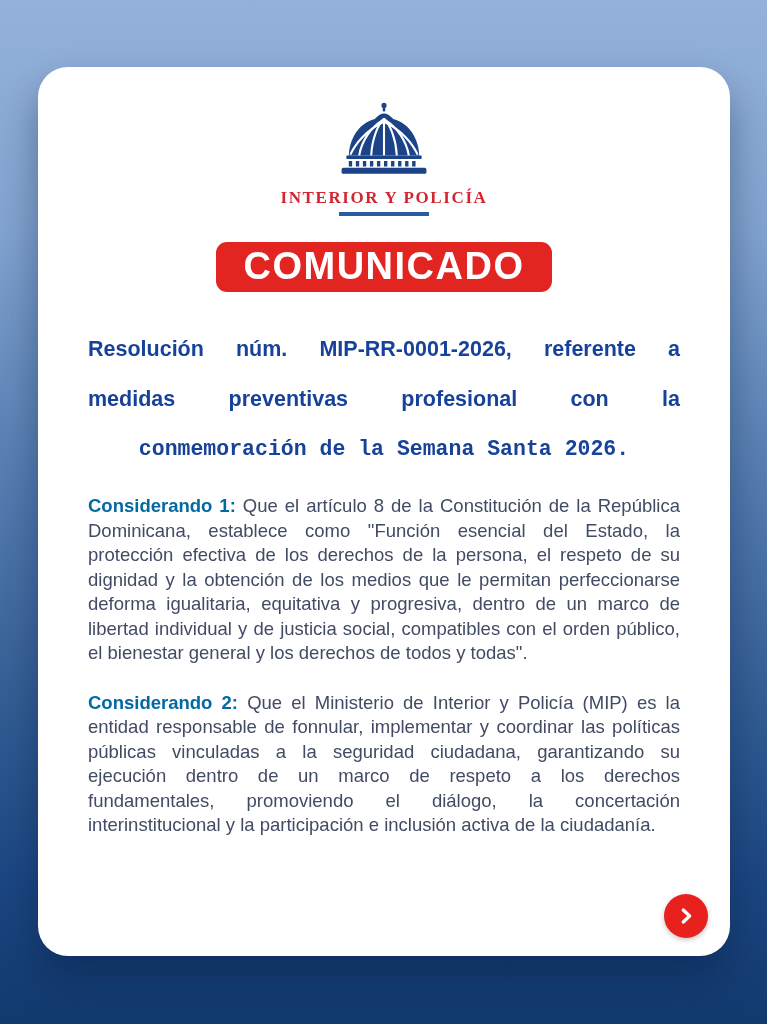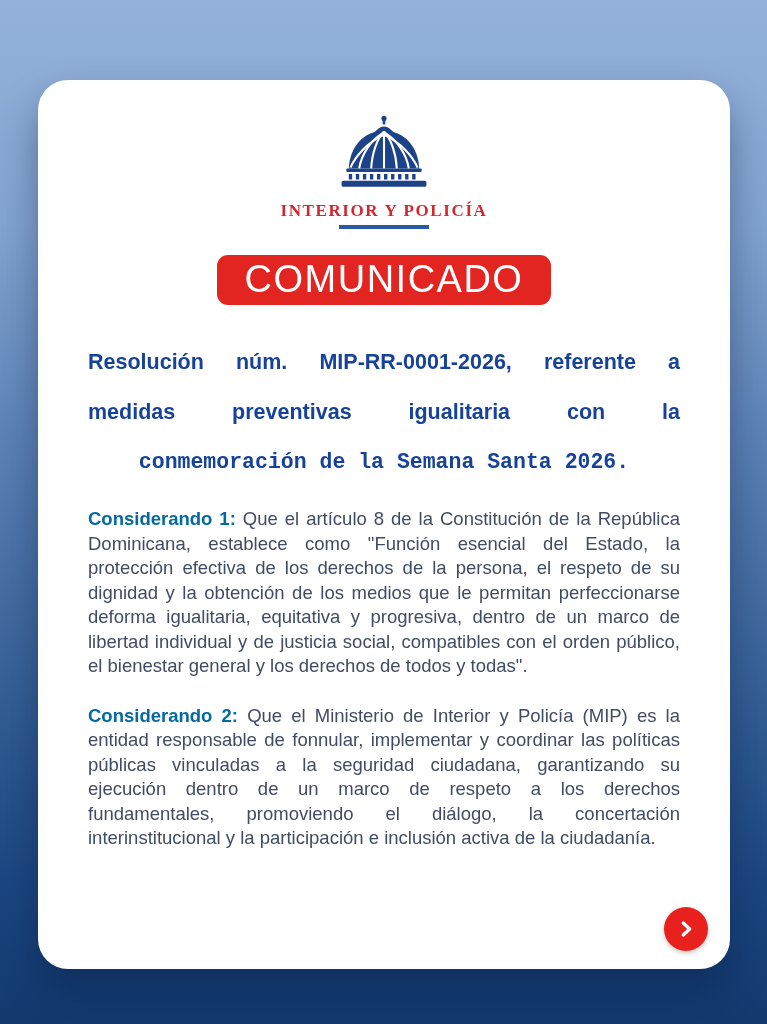--- a/index.html
+++ b/index.html
@@ -19,21 +19,21 @@
       #83a4d0 22%,
       #5d84b7 42%,
       #446da2 58%,
       #2e5991 72%,
       #1c4682 86%,
       #123a6f 100%);
   }
   .card {
     position: absolute;
     left: 38px;
-    top: 80px;
+    top: 67px;
     width: 692px;
     height: 889px;
     background: #ffffff;
     border-radius: 30px;
     box-shadow: 0 22px 38px rgba(8, 24, 60, 0.40);
     box-sizing: border-box;
     padding: 34px 50px 0 50px;
   }
   .logo {
     display: flex;
@@ -60,21 +60,21 @@
     background: #2b5aa5;
   }
   .banner-row {
     display: flex;
     justify-content: center;
     margin-top: 26px;
   }
   .banner {
     background: #e32521;
     color: #ffffff;
-    font-weight: normal;
+    font-weight: bold;
     font-size: 38px;
     letter-spacing: 1.5px;
     padding: 5px 28px 7px 28px;
     border-radius: 11px;
     line-height: 1.0;
   }
   .headline {
     margin: 44px 0 0 0;
     color: #17429a;
     font-weight: bold;
@@ -170,21 +170,21 @@
     </div>
 
     <div class="banner-row">
       <div class="banner">
         <span>COMUNICADO</span>
       </div>
     </div>
 
     <h1 class="headline">
       <span class="hl-line">Resolución núm. MIP-RR-0001-2026, referente a</span>
-      <span class="hl-line">medidas preventivas igualitaria con la</span>
+      <span class="hl-line">medidas preventivas profesional con la</span>
       <span class="hl-line center">conmemoración de la Semana Santa 2026.</span>
     </h1>
 
     <div class="body-copy">
       <p class="para"><strong>Considerando 1:</strong> <span>Que el artículo 8 de la Constitución de la República Dominicana, establece como "Función esencial del Estado, la protección efectiva de los derechos de la persona, el respeto de su dignidad y la obtención de los medios que le permitan perfeccionarse deforma igualitaria, equitativa y progresiva, dentro de un marco de libertad individual y de justicia social, compatibles con el orden público, el bienestar general y los derechos de todos y todas".</span></p>
       <p class="para"><strong>Considerando 2:</strong> <span>Que el Ministerio de Interior y Policía (MIP) es la entidad responsable de fonnular, implementar y coordinar las políticas públicas vinculadas a la seguridad ciudadana, garantizando su ejecución dentro de un marco de respeto a los derechos fundamentales, promoviendo el diálogo, la concertación interinstitucional y la participación e inclusión activa de la ciudadanía.</span></p>
     </div>
 
     <button class="next-btn" aria-label="next">
       <svg width="22" height="22" viewBox="0 0 24 24" aria-hidden="true">

